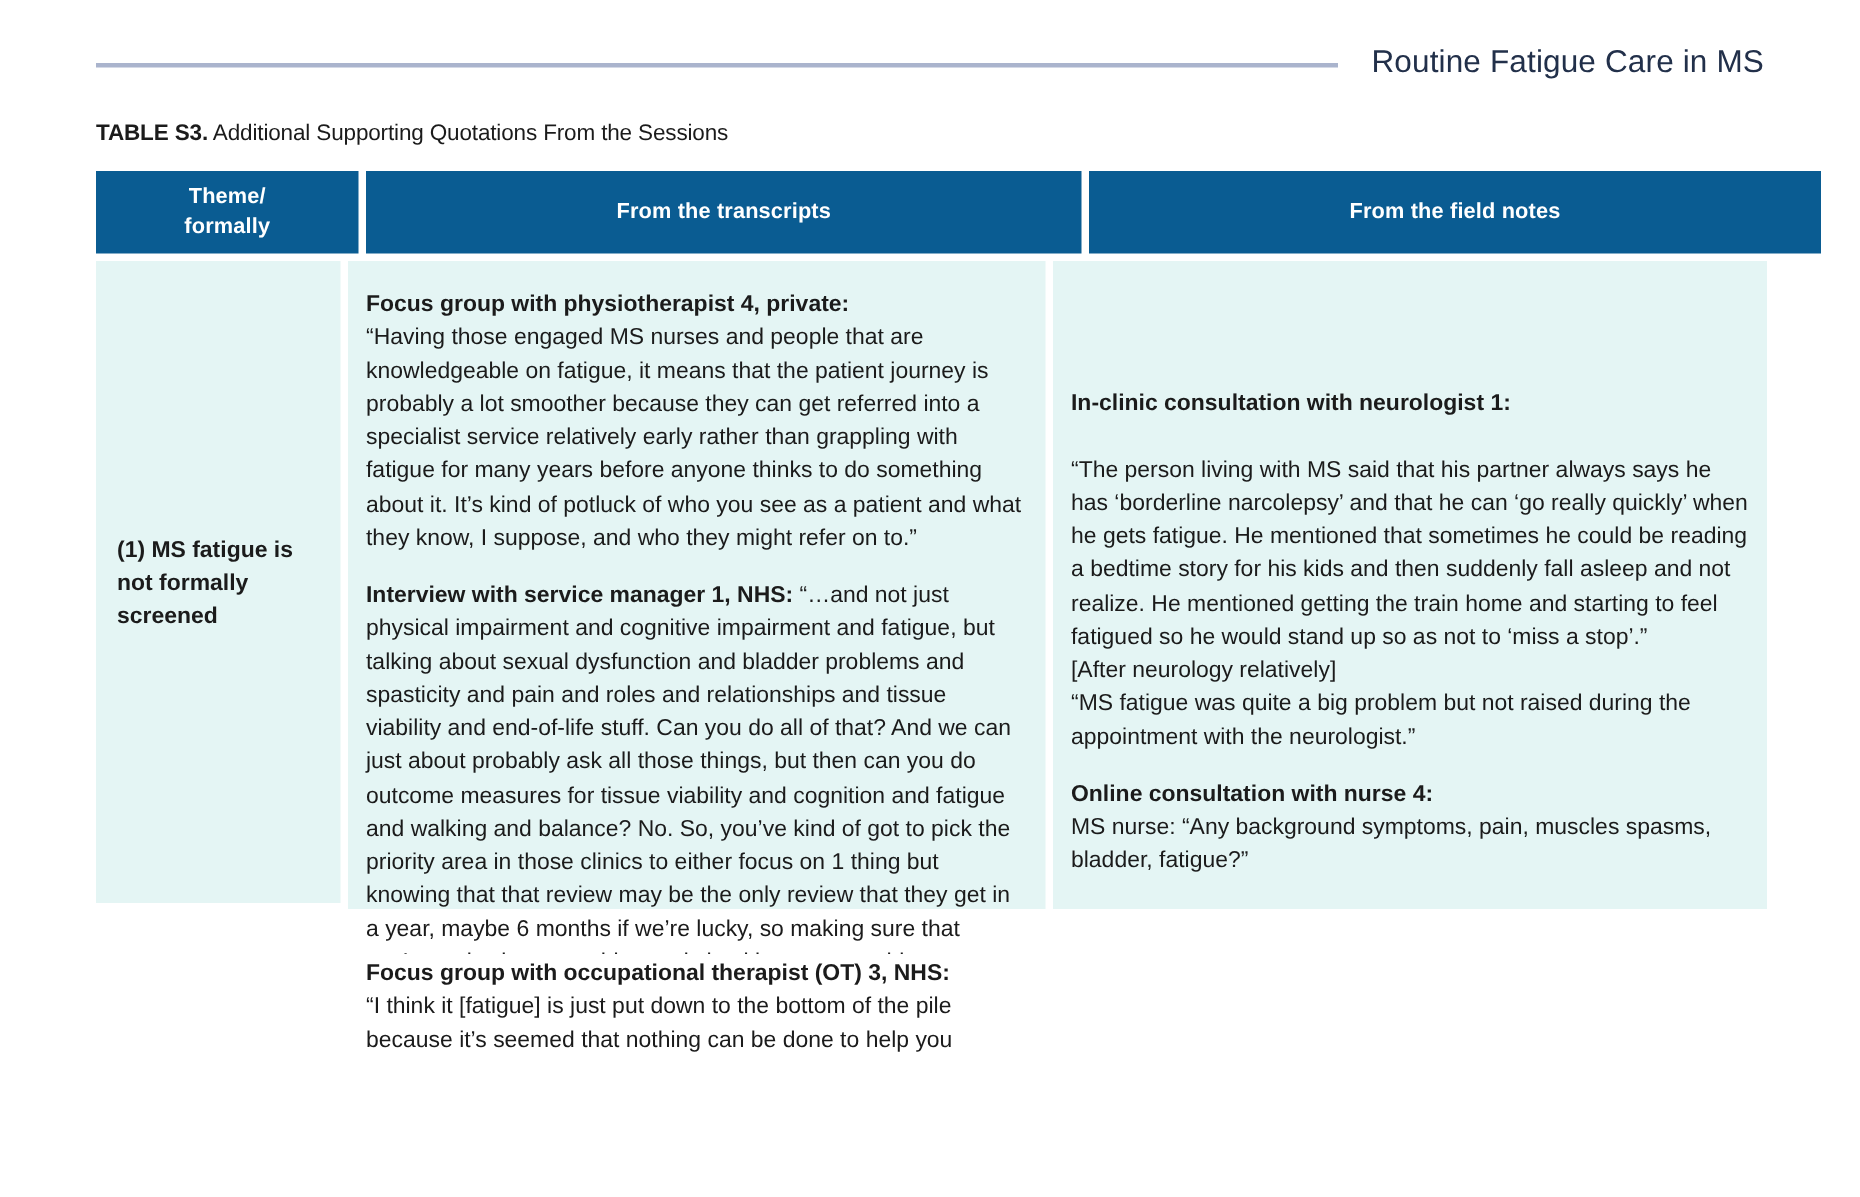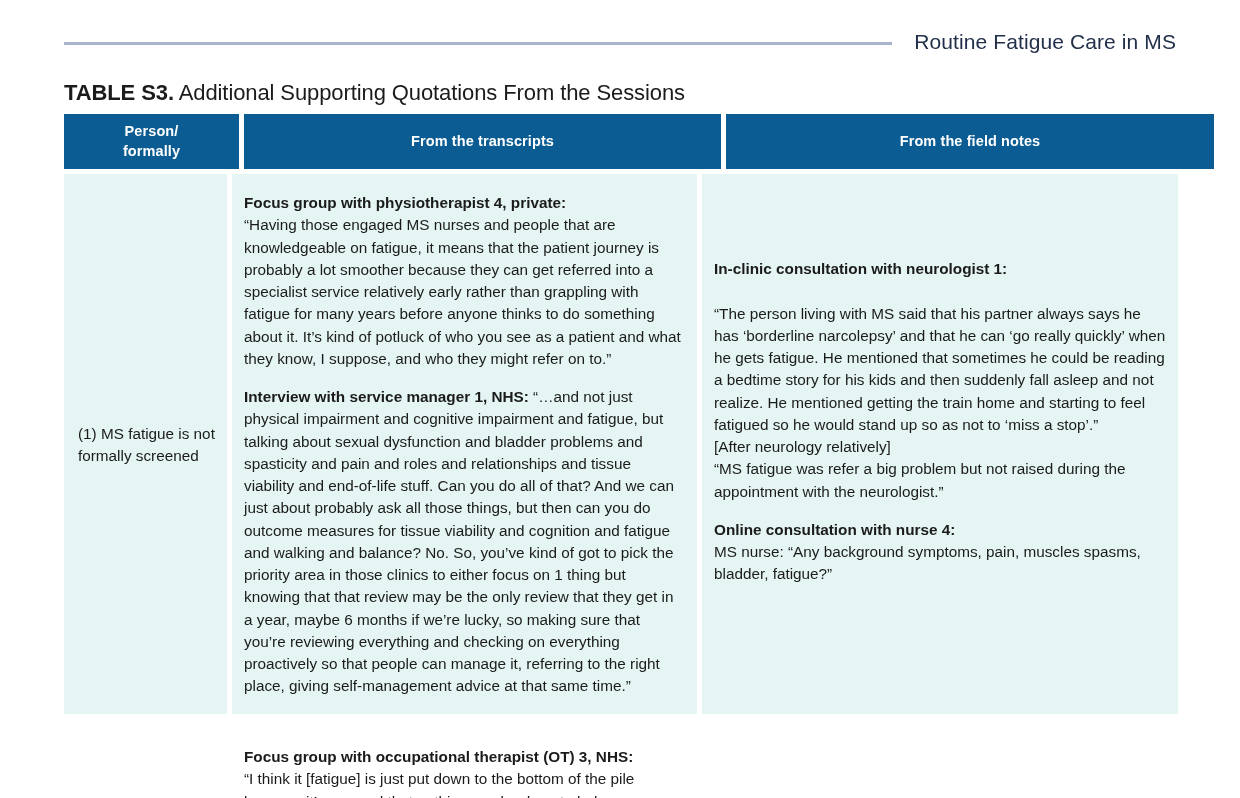--- a/index.html
+++ b/index.html
@@ -46,21 +46,21 @@
     color: #22304a;
     letter-spacing: 0.1px;
     white-space: nowrap;
   }
 
   
   .caption {
     position: absolute;
     top: 80px;
     left: 64px;
-    font-size: 22px;
+    font-size: 15px;
     color: #1b1b1b;
     white-space: nowrap;
     letter-spacing: -0.1px;
   }
   .caption .caption-label {
     font-weight: 700;
   }
   .caption .caption-text {
     font-weight: 400;
   }
@@ -121,22 +121,22 @@
   .bcell.notes-cell {
     padding-top: 84px;
   }
 
   .q-block { margin: 0 0 0 0; }
   .q-block + .q-block { margin-top: 16px; }
   .q-lead { font-weight: 700; }
   .q-body { font-weight: 400; }
 
   
-  .row-one .bcell { height: 540px; }
-  .row-one .bcell.theme-cell { height: 540px; }
+  .row-one .bcell { height: 432px; }
+  .row-one .bcell.theme-cell { height: 428px; font-weight: bold; }
 
   .row-gap { height: 30px; }
 
   .row-two .bcell { padding-top: 2px; }
 </style>
 </head>
 <body>
 
 <div class="page">
 
@@ -147,21 +147,21 @@
 
   <div class="caption">
     <span class="caption-label">TABLE S3.</span><span class="caption-text"> Additional Supporting Quotations From the Sessions</span>
   </div>
 
   <div class="table">
 
     <div class="trow head">
       <div class="hcell col-theme">
         <div>
-          <span class="hline">Person/</span>
+          <span class="hline">Theme/</span>
           <span class="hline">formally</span>
         </div>
       </div>
       <div class="hcell col-trans">From the transcripts</div>
       <div class="hcell col-notes">From the field notes</div>
     </div>
 
     <div class="trow row-one">
 
       <div class="bcell col-theme theme-cell">
@@ -177,21 +177,21 @@
           <span class="q-lead">Interview with service manager 1, NHS:</span><span class="q-body"> “…and not just physical impairment and cognitive impairment and fatigue, but talking about sexual dysfunction and bladder problems and spasticity and pain and roles and relationships and tissue viability and end-of-life stuff. Can you do all of that? And we can just about probably ask all those things, but then can you do outcome measures for tissue viability and cognition and fatigue and walking and balance? No. So, you’ve kind of got to pick the priority area in those clinics to either focus on 1 thing but knowing that that review may be the only review that they get in a year, maybe 6 months if we’re lucky, so making sure that you’re reviewing everything and checking on everything proactively so that people can manage it, referring to the right place, giving self-management advice at that same time.”</span>
         </div>
       </div>
 
       <div class="bcell col-notes notes-cell">
         <div class="q-block">
           <span class="q-lead">In-clinic consultation with neurologist 1:</span><br>
           <br>
           <span class="q-body">“The person living with MS said that his partner always says he has ‘borderline narcolepsy’ and that he can ‘go really quickly’ when he gets fatigue. He mentioned that sometimes he could be reading a bedtime story for his kids and then suddenly fall asleep and not realize. He mentioned getting the train home and starting to feel fatigued so he would stand up so as not to ‘miss a stop’.”</span><br>
           <span class="q-body">[After neurology relatively]</span><br>
-          <span class="q-body">“MS fatigue was refer a big problem but not raised during the appointment with the neurologist.”</span>
+          <span class="q-body">“MS fatigue was quite a big problem but not raised during the appointment with the neurologist.”</span>
         </div>
         <div class="q-block">
           <span class="q-lead">Online consultation with nurse 4:</span><br>
           <span class="q-body">MS nurse: “Any background symptoms, pain, muscles spasms, bladder, fatigue?”</span><br>
         </div>
       </div>
     </div>
 
     <div class="row-gap"></div>
 

